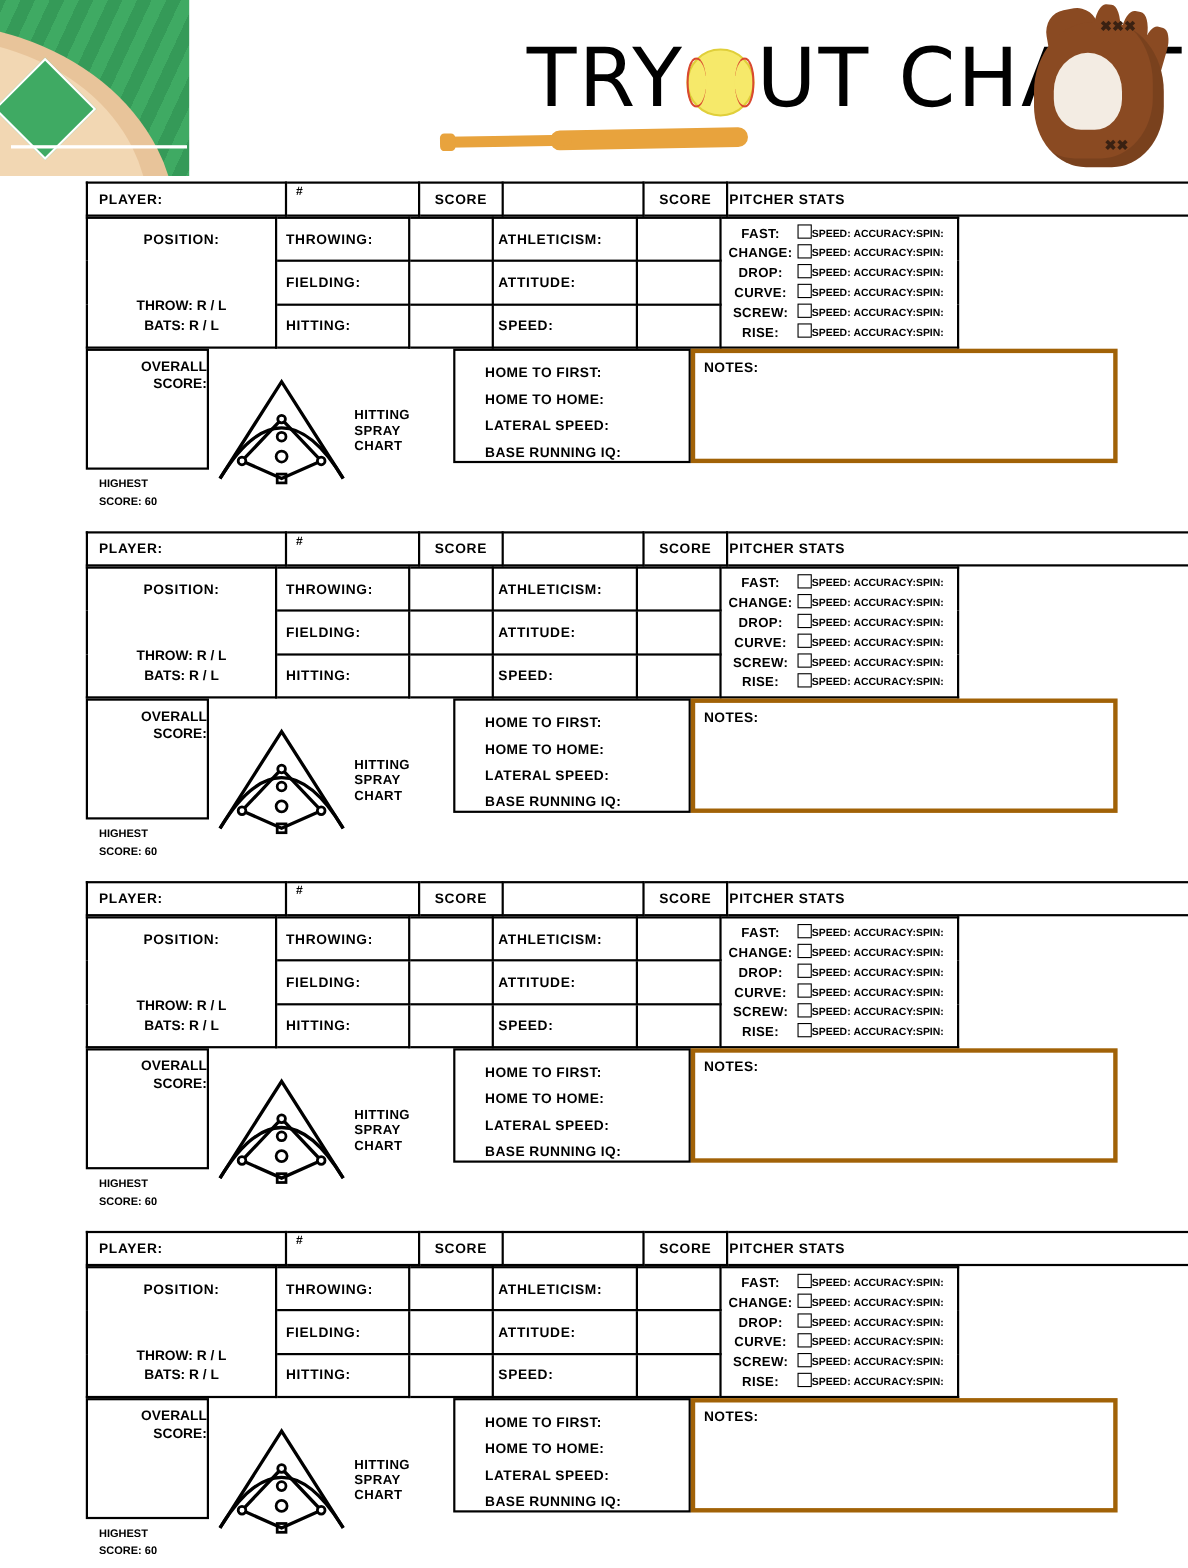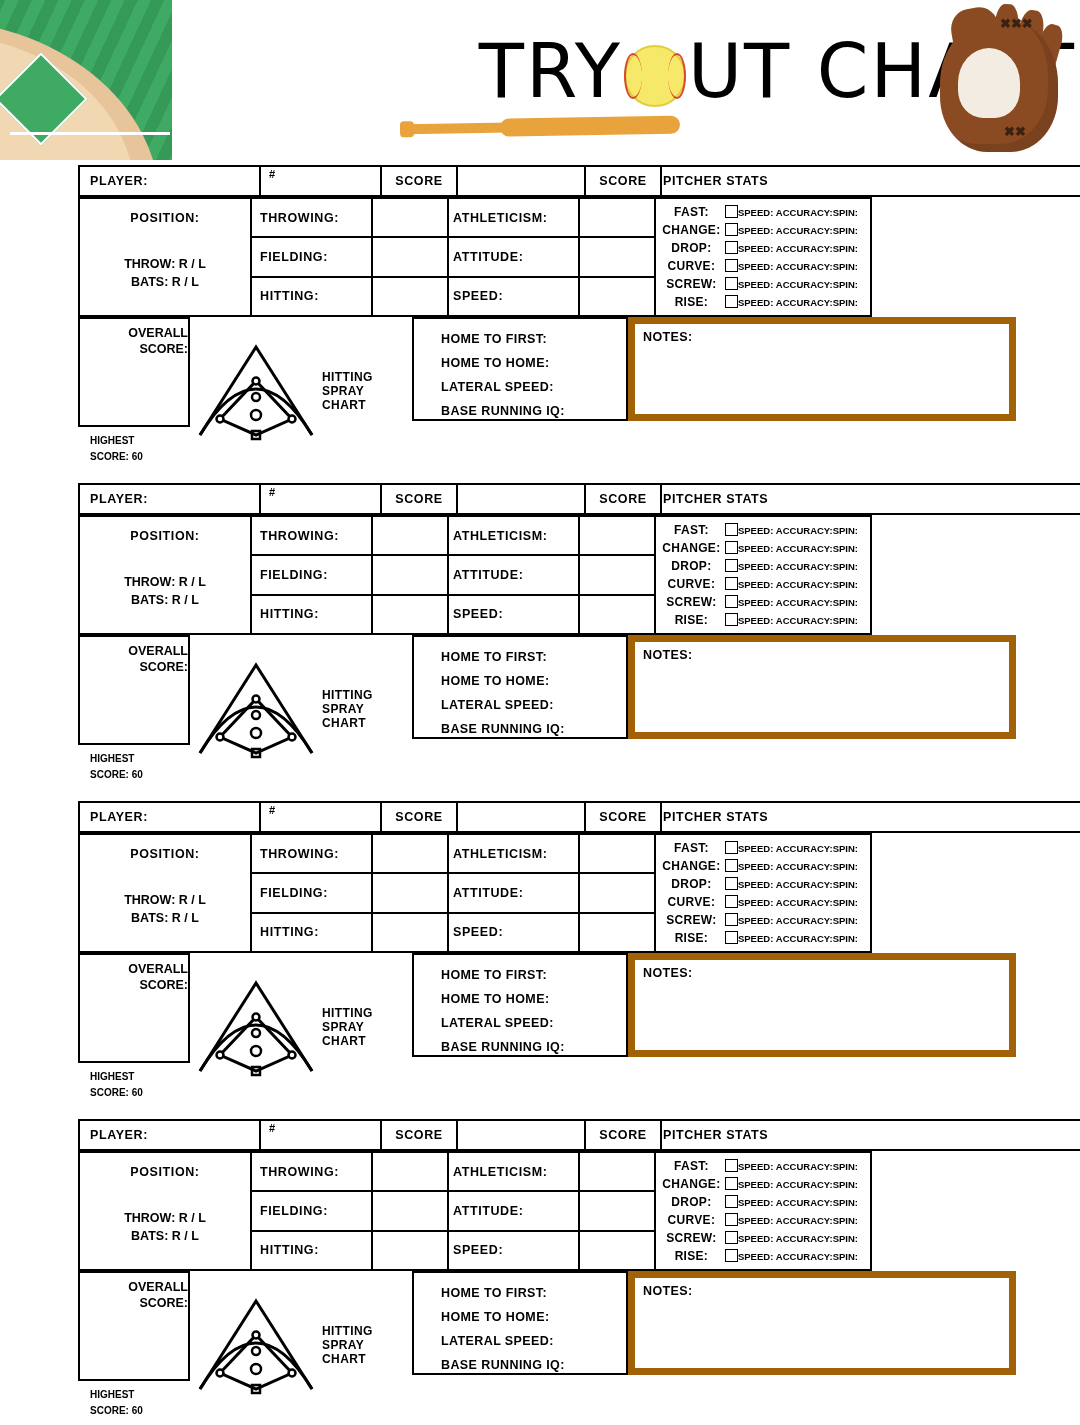--- a/index.html
+++ b/index.html
@@ -96,21 +96,21 @@
   .c-num{width:110px;padding-left:8px;vertical-align:top !important;font-size:11px;font-weight:bold;}
   .c-score1{width:72px;text-align:center;}
   .c-blank1{width:124px;}
   .c-score2{width:72px;text-align:center;}
   .c-pitch{text-align:left;}
 
   
   .mid{width:794px;}
   .mid td{border:2px solid #000;}
   .m-pos{width:168px;text-align:center;vertical-align:top;padding-top:12px;}
-  .m-pos .throwbats{margin-top:30px;font-size:12.5px;font-weight:bold;line-height:18px;}
+  .m-pos .throwbats{margin-top:44px;font-size:12.5px;font-weight:bold;line-height:18px;}
   .m-k1{width:110px;padding-left:8px;height:35px;}
   .m-v1{width:72px;}
   .m-k2{width:124px;padding-left:4px;}
   .m-v2{width:72px;}
   .m-pitch{vertical-align:middle;padding:4px 6px;}
 
   .pstats{width:100%;border-collapse:collapse;}
   .pstats td{border:none;padding:0;height:17px;}
   .pstats .pname{text-align:center;font-size:12px;font-weight:bold;width:96px;padding-right:4px;letter-spacing:.3px;}
   .pstats .chk{width:22px;text-align:center;}
@@ -128,21 +128,21 @@
   }
   .overall .highest{padding-top:6px;font-size:10px;font-weight:bold;line-height:16px;text-align:left;padding-left:12px;}
 
   .spray{width:222px;display:flex;align-items:center;}
   .spray svg{display:block;}
   .spray .sprlabel{font-size:12px;font-weight:bold;line-height:14px;letter-spacing:.4px;}
 
   .times{width:216px;border:2px solid #000;height:104px;padding:8px 0 0 27px;box-sizing:border-box;}
   .times div{font-size:12.5px;font-weight:bold;line-height:24px;letter-spacing:.4px;}
 
-  .notes{flex:1;border:7px solid #a16207;height:104px;padding:6px 0 0 8px;box-sizing:border-box;font-size:12.5px;font-weight:bold;letter-spacing:.4px;}
+  .notes{flex:1;border:4px solid #a16207;height:104px;padding:6px 0 0 8px;box-sizing:border-box;font-size:12.5px;font-weight:bold;letter-spacing:.4px;}
 </style>
 </head>
 <body>
 
 <div class="header">
 
   <div class="field-art">
     <div class="grass"></div>
     <div class="dirt"></div>
     <div class="infield"></div>

